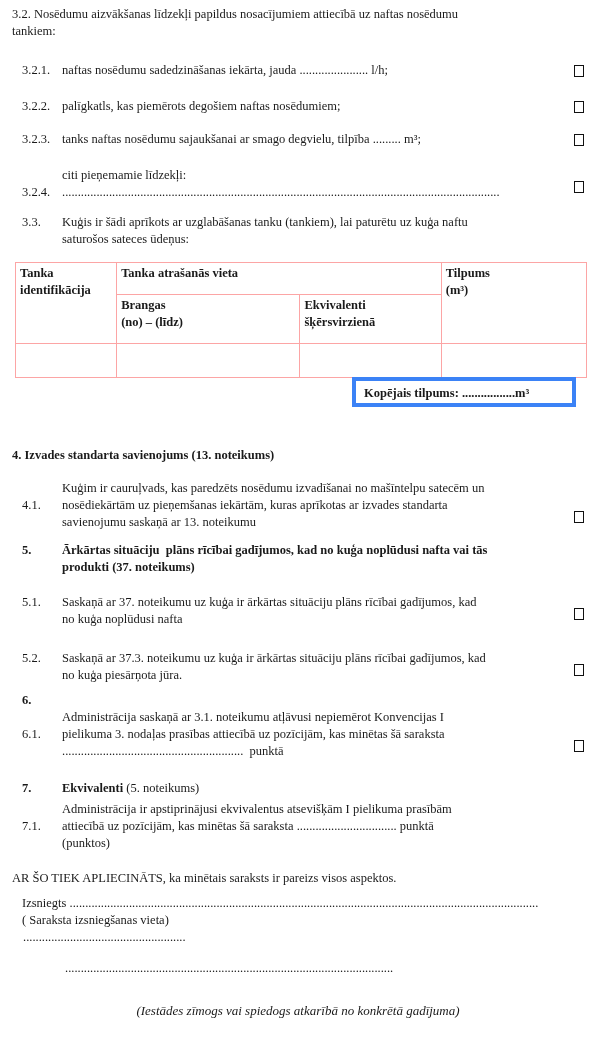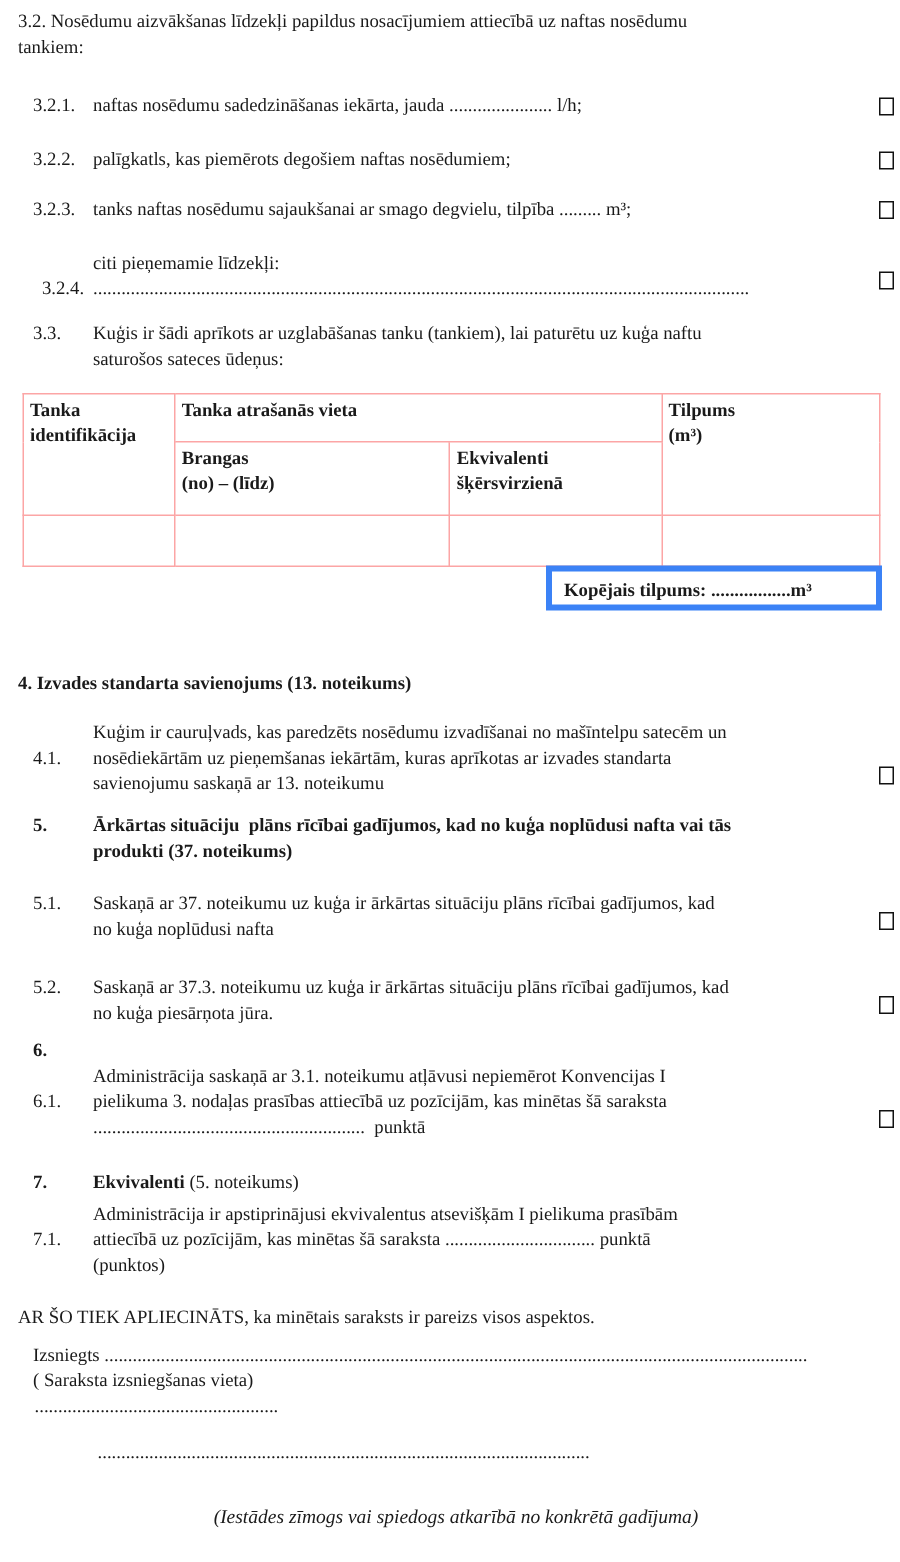--- a/index.html
+++ b/index.html
@@ -5,34 +5,34 @@
   html,body{margin:0;padding:0;background:#ffffff;}
   .page{
     position:relative;
     width:600px;
     height:1041px;
     background:#ffffff;
     color:#1a1a1a;
     font-family:"Liberation Serif", serif;
     font-size:12.5px;
     line-height:17px;
-    padding:0 4px 0 12px;
+    padding:0 16px 0 12px;
     box-sizing:border-box;
     overflow:hidden;
   }
   .pre{white-space:pre;}
   .b{font-weight:bold;}
   .row{
     display:grid;
     grid-template-columns:50px 1fr 21px;
     align-items:start;
   }
   .row .num{padding-left:10px;}
   .num-center .num{align-self:center;}
-  .num-bottom .num{align-self:end;text-align:center;}
+  .num-bottom .num{align-self:end;}
   .cbcell{justify-self:end;align-self:start;margin-top:3px;}
   .cb-bottom .cbcell{align-self:end;margin-bottom:3px;}
   .checkbox{
     display:inline-block;
     width:8px;height:10px;
     border:1.5px solid #111111;
     background:#ffffff;
   }
   .nowrap{white-space:nowrap;overflow:hidden;}
   table.tanks{

